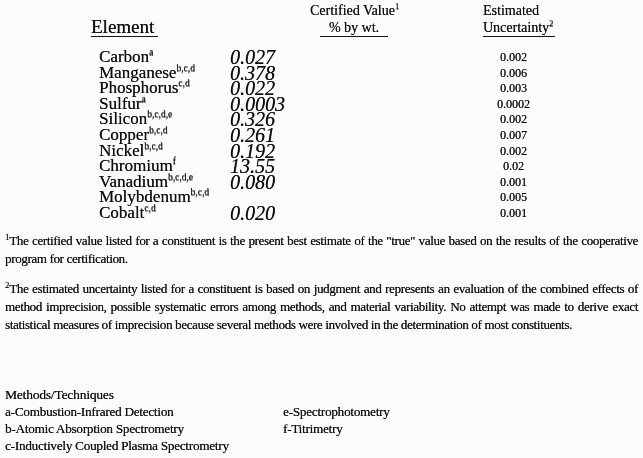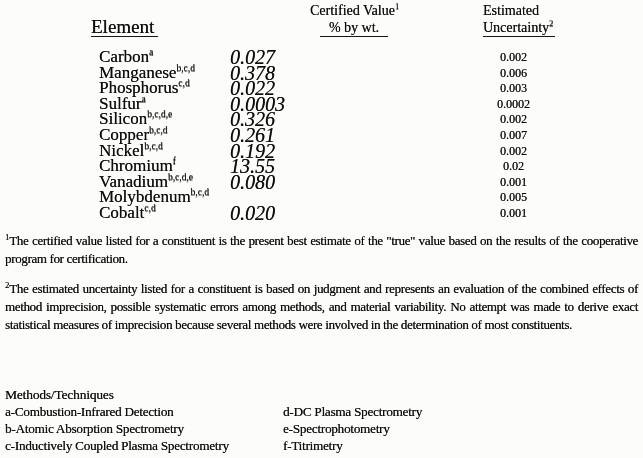--- a/index.html
+++ b/index.html
@@ -141,18 +141,17 @@
 
   <div class="methods-heading">Methods/Techniques</div>
 
   <div class="mcol mcol-left">
     <div>a-Combustion-Infrared Detection</div>
     <div>b-Atomic Absorption Spectrometry</div>
     <div>c-Inductively Coupled Plasma Spectrometry</div>
   </div>
 
   <div class="mcol mcol-right">
-    <div>d-DC Plasma Spectrometry</div>
     <div>e-Spectrophotometry</div>
     <div>f-Titrimetry</div>
   </div>
 
 </div>
 
 </body></html>

